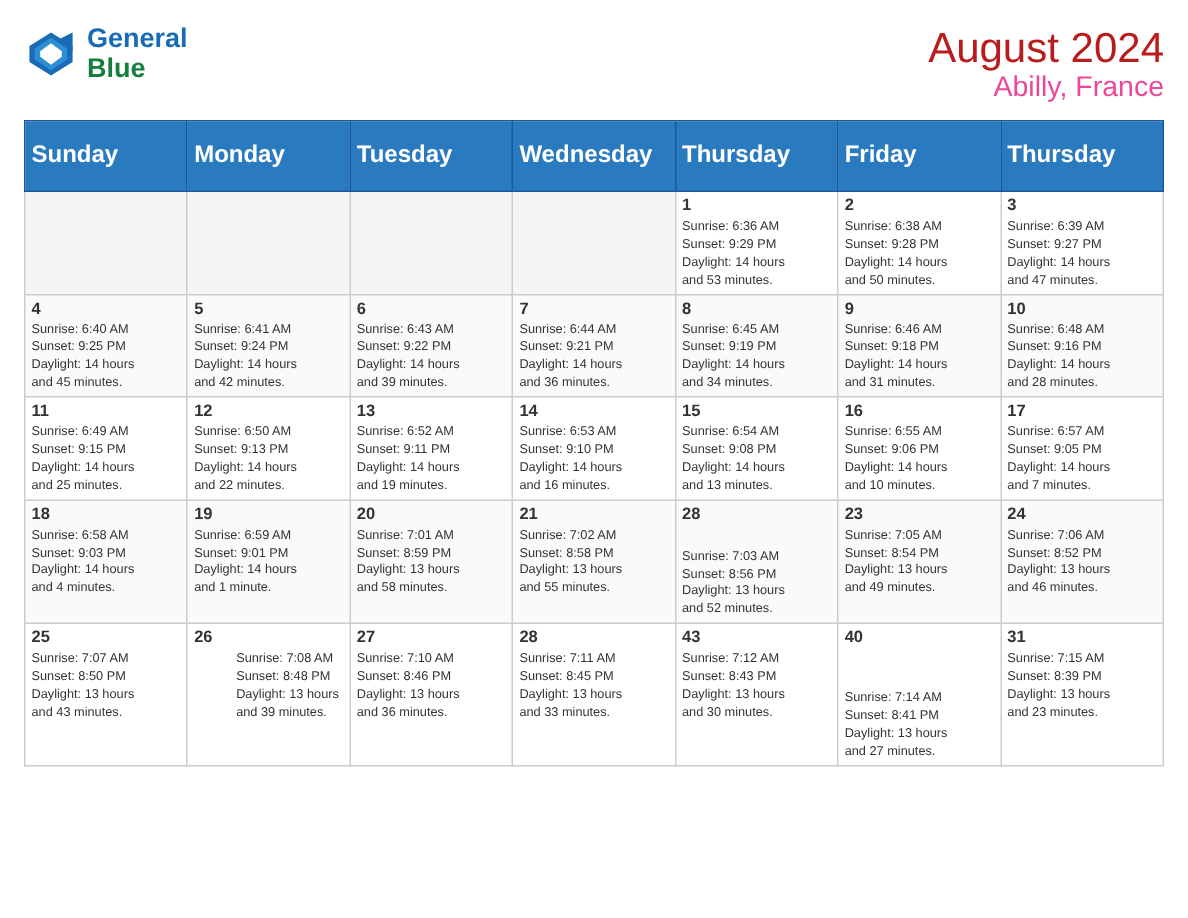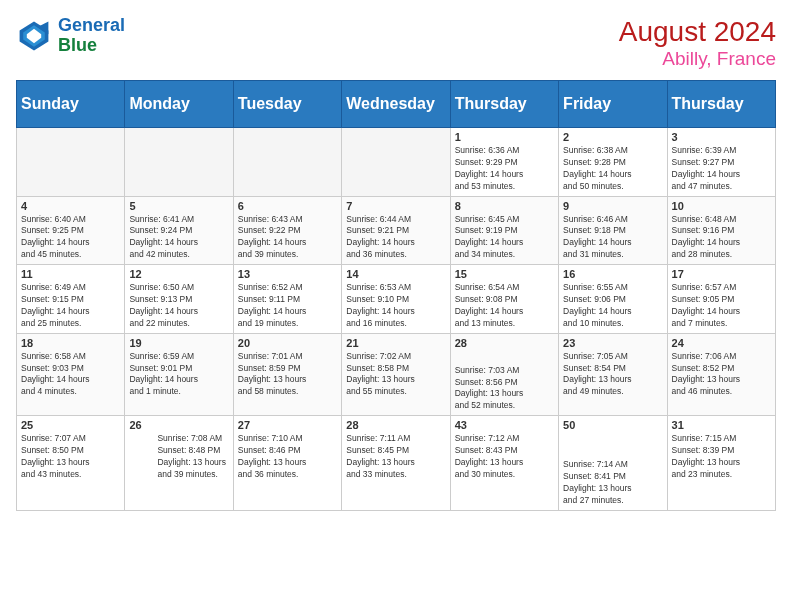--- a/index.html
+++ b/index.html
@@ -342,21 +342,21 @@
 and 33 minutes.</div>
           </td>
           <td>
             <span class="day-num">43</span>
             <div class="day-info" style="white-space: pre-line;">Sunrise: 7:12 AM
 Sunset: 8:43 PM
 Daylight: 13 hours
 and 30 minutes.</div>
           </td>
           <td>
-            <span class="day-num">50</span>
+            <span class="day-num">40</span>
             <div class="day-info" style="white-space: pre-line; margin-top: 28px;">Sunrise: 7:14 AM
 Sunset: 8:41 PM
 Daylight: 13 hours
 and 27 minutes.</div>
           </td>
           <td>
             <span class="day-num">31</span>
             <div class="day-info" style="white-space: pre-line;">Sunrise: 7:15 AM
 Sunset: 8:39 PM
 Daylight: 13 hours

